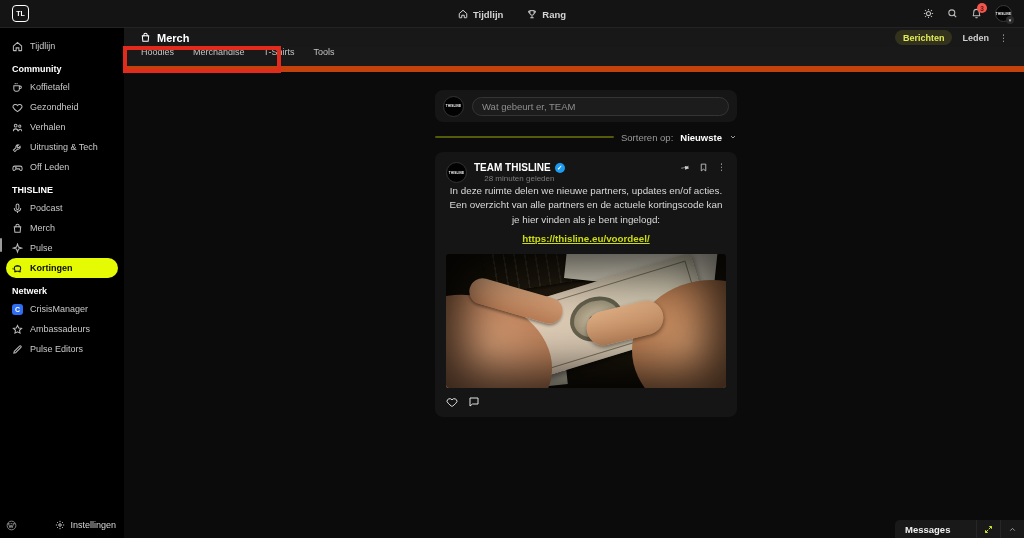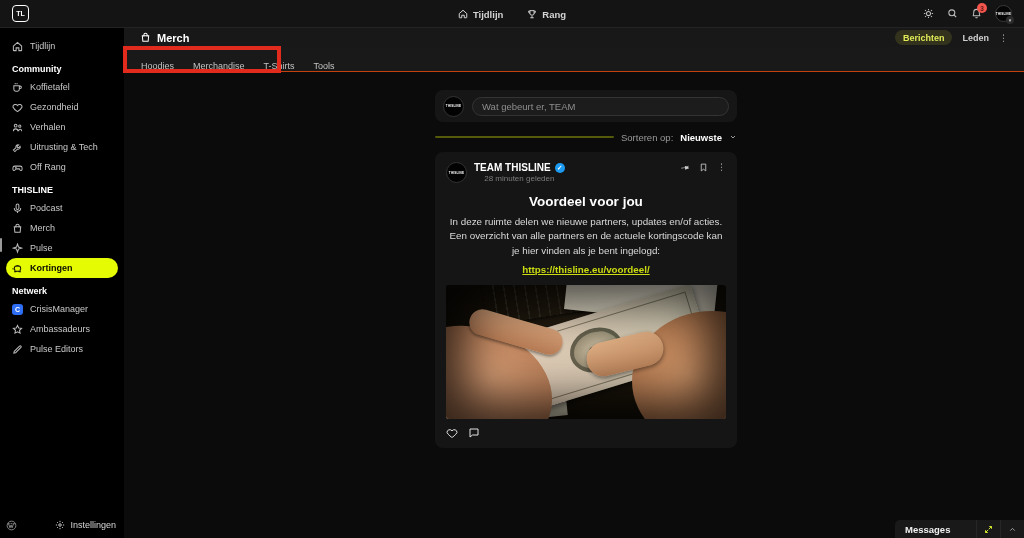--- a/index.html
+++ b/index.html
@@ -77,22 +77,22 @@
   .main-title { display:flex; align-items:center; gap:6px; color:#fff; font-size:11px; font-weight:700; }
   .header-right { margin-left:auto; display:flex; align-items:center; gap:10px; }
   .pill-btn {
     background:#32321d; color:#e0ea57; font-size:9px; font-weight:700;
     padding:2.5px 8px; border-radius:9px; cursor:pointer;
   }
   .ghost-btn { color:#cfcfcf; font-size:9px; font-weight:700; cursor:pointer; }
   .kebab { color:#bdbdbd; font-size:9px; cursor:pointer; letter-spacing:0; }
 
   .tab-bar {
-    height:25px; background:#191919; display:flex; align-items:flex-end; gap:19px;
-    padding:0 17px; font-size:9px; color:#c3c3c3; border-bottom:1px solid #c2410c;
+    height:25px; background:#191919; display:flex; align-items:flex-start; gap:19px;
+    padding:0 17px; font-size:9px; color:#c3c3c3; border-bottom:6px solid #c2410c;
   }
   .tab { cursor:pointer; white-space:nowrap; }
 
   .annotation-rect {
     position:absolute; left:-1px; top:18px; width:158px; height:27px;
     border:4px solid #e32b1d; z-index:50; pointer-events:none;
   }
 
   
   .feed { width:302px; margin:18px auto 0 auto; position:relative; left:12px; }
@@ -280,21 +280,21 @@
     </span>
     <span>Uitrusting &amp; Tech</span>
   </div>
   <div class="side-item">
     <span class="s-icon">
       <svg width="11" height="11" viewBox="0 0 24 24" fill="none" stroke="currentColor" stroke-width="2.2">
           <path d="M6 9h12a4 4 0 0 1 4 4v3a2.5 2.5 0 0 1-4.5 1.5L16 15H8l-1.5 2.5A2.5 2.5 0 0 1 2 16v-3a4 4 0 0 1 4-4z"></path>
           <path d="M7 12h3M8.5 10.5v3M16.5 11.2h.01M18.5 13h.01"></path>
         </svg>
     </span>
-    <span>Off Rang</span>
+    <span>Off Leden</span>
   </div>
 
   <div class="side-title">THISLINE</div>
   <div class="side-item">
     <span class="s-icon">
       <svg width="11" height="11" viewBox="0 0 24 24" fill="none" stroke="currentColor" stroke-width="2.2">
           <rect x="9" y="2" width="6" height="12" rx="3"></rect>
           <path d="M5 11a7 7 0 0 0 14 0M12 18v4"></path>
         </svg>
     </span>
@@ -436,21 +436,20 @@
           </span>
           <span>
             <svg width="9" height="9" viewBox="0 0 24 24" fill="none" stroke="currentColor" stroke-width="2.2">
                 <path d="M6 3h12v18l-6-4.5L6 21z"></path>
               </svg>
           </span>
           <span class="kebab">⋮</span>
         </div>
       </div>
 
-      <div class="post-title">Voordeel voor jou</div>
       <div class="post-body">In deze ruimte delen we nieuwe partners, updates en/of acties. Een overzicht van alle partners en de actuele kortingscode kan je hier vinden als je bent ingelogd:</div>
       <a class="post-link">https://thisline.eu/voordeel/</a>
 
       <div class="post-image" title="hands counting US dollar bills">
         <div class="bill bill-lines b1"></div>
         <div class="bill b2"></div>
         <div class="bill bill-lines b3"></div>
         <div class="bill-main">
           <div class="bill-frame"></div>
           <div class="bill-oval">20</div>

